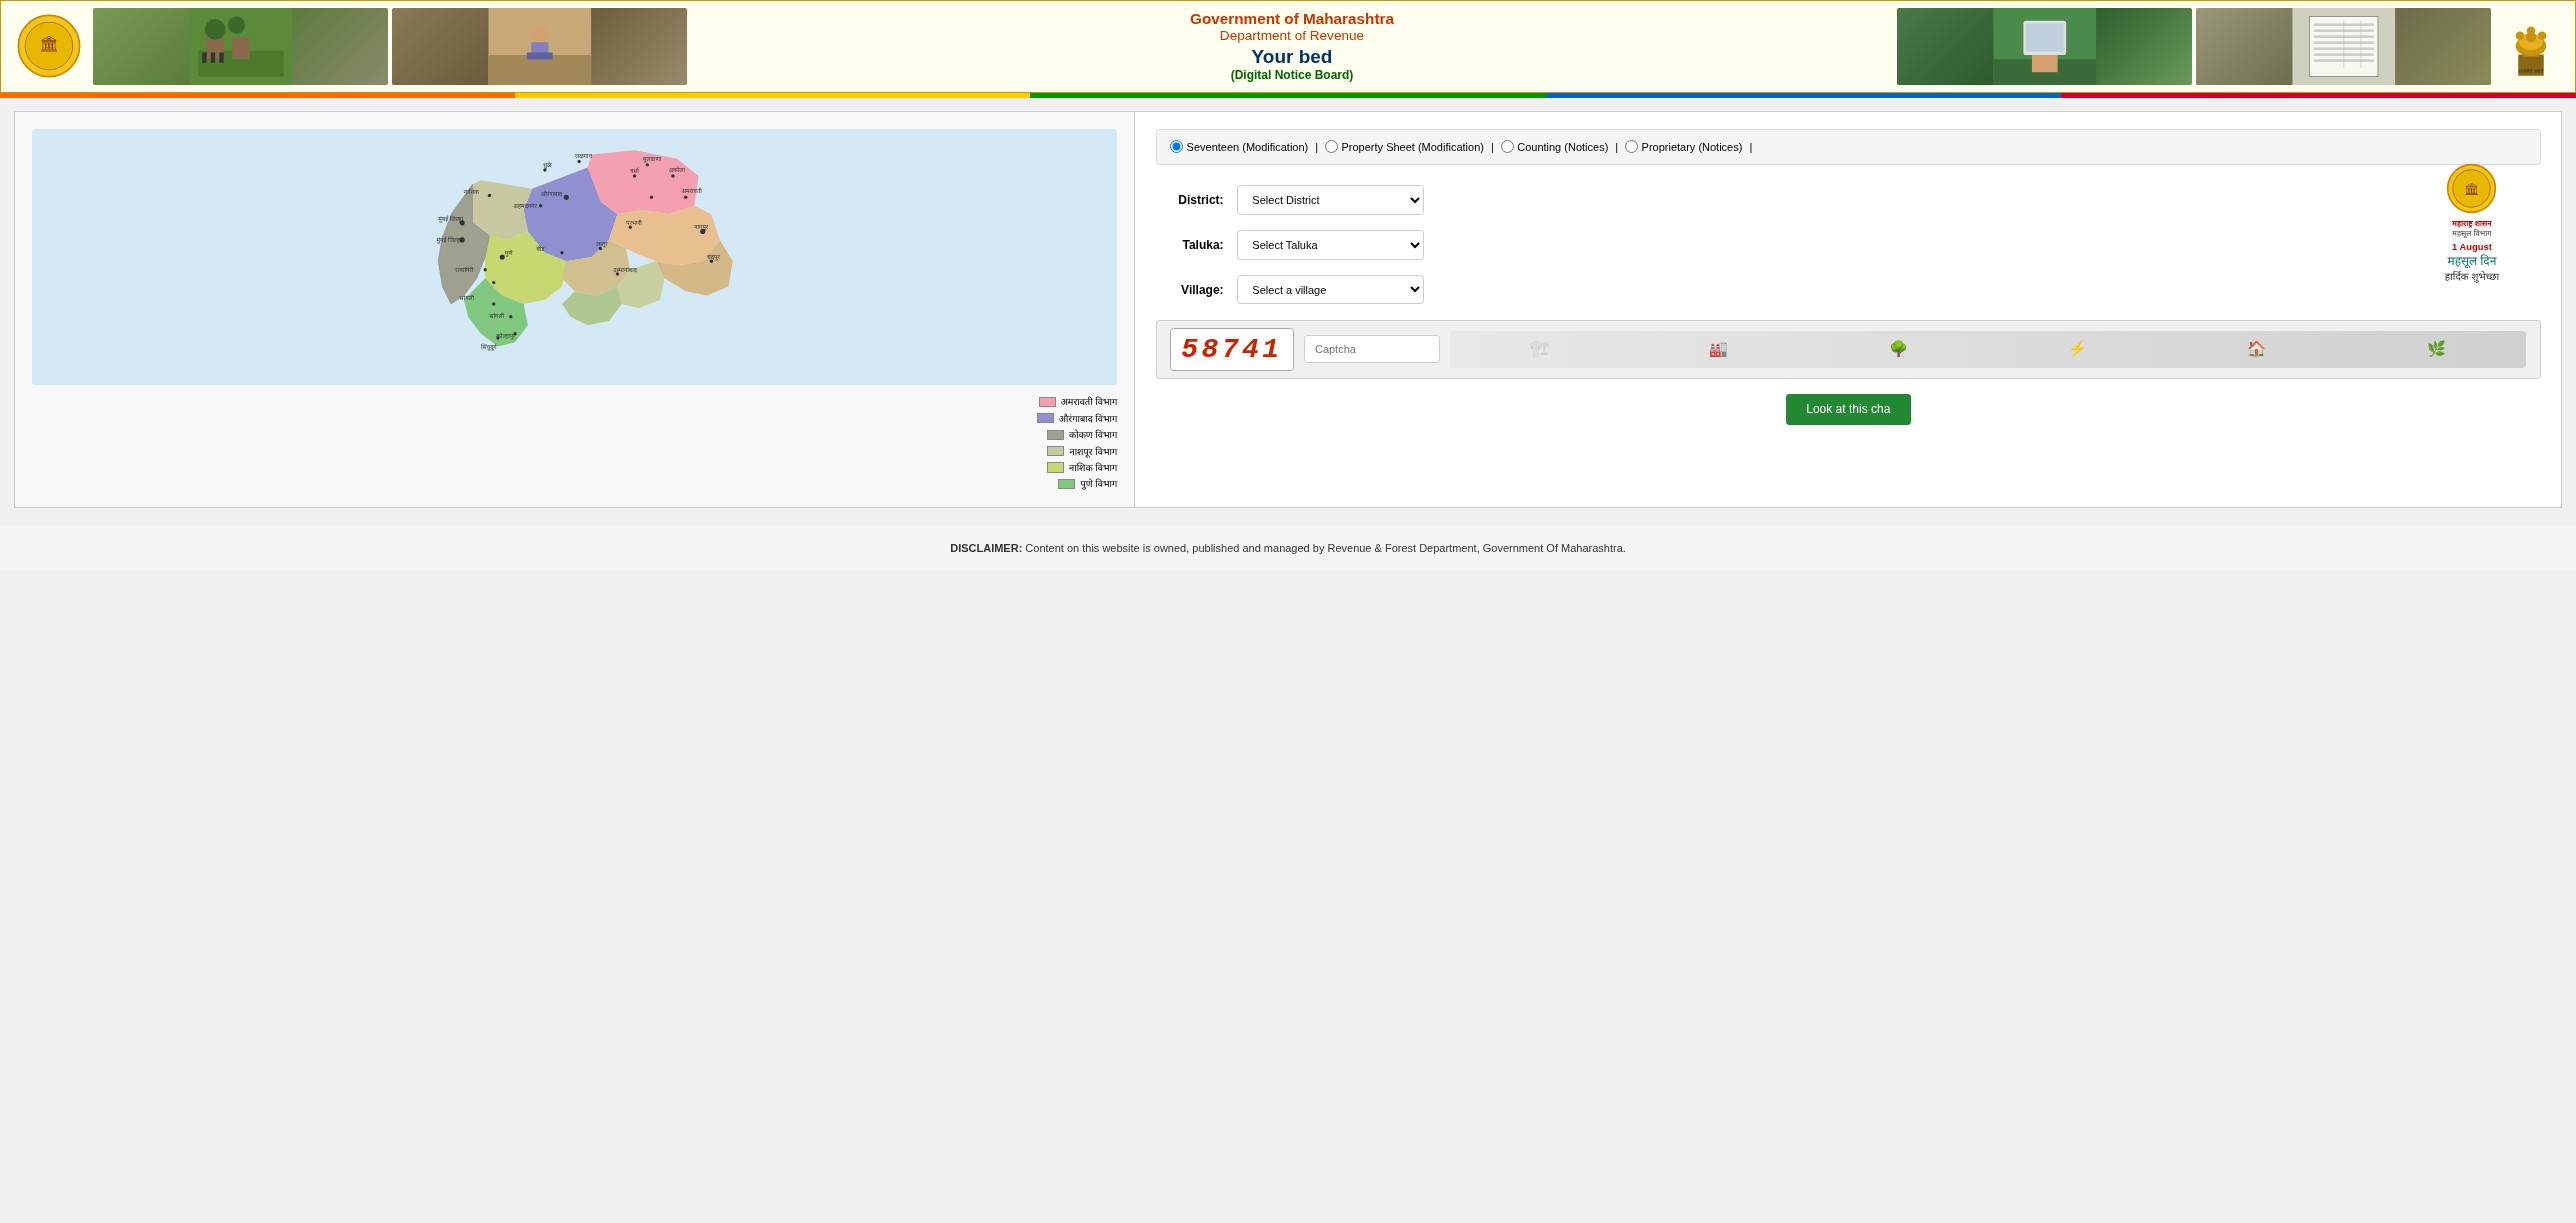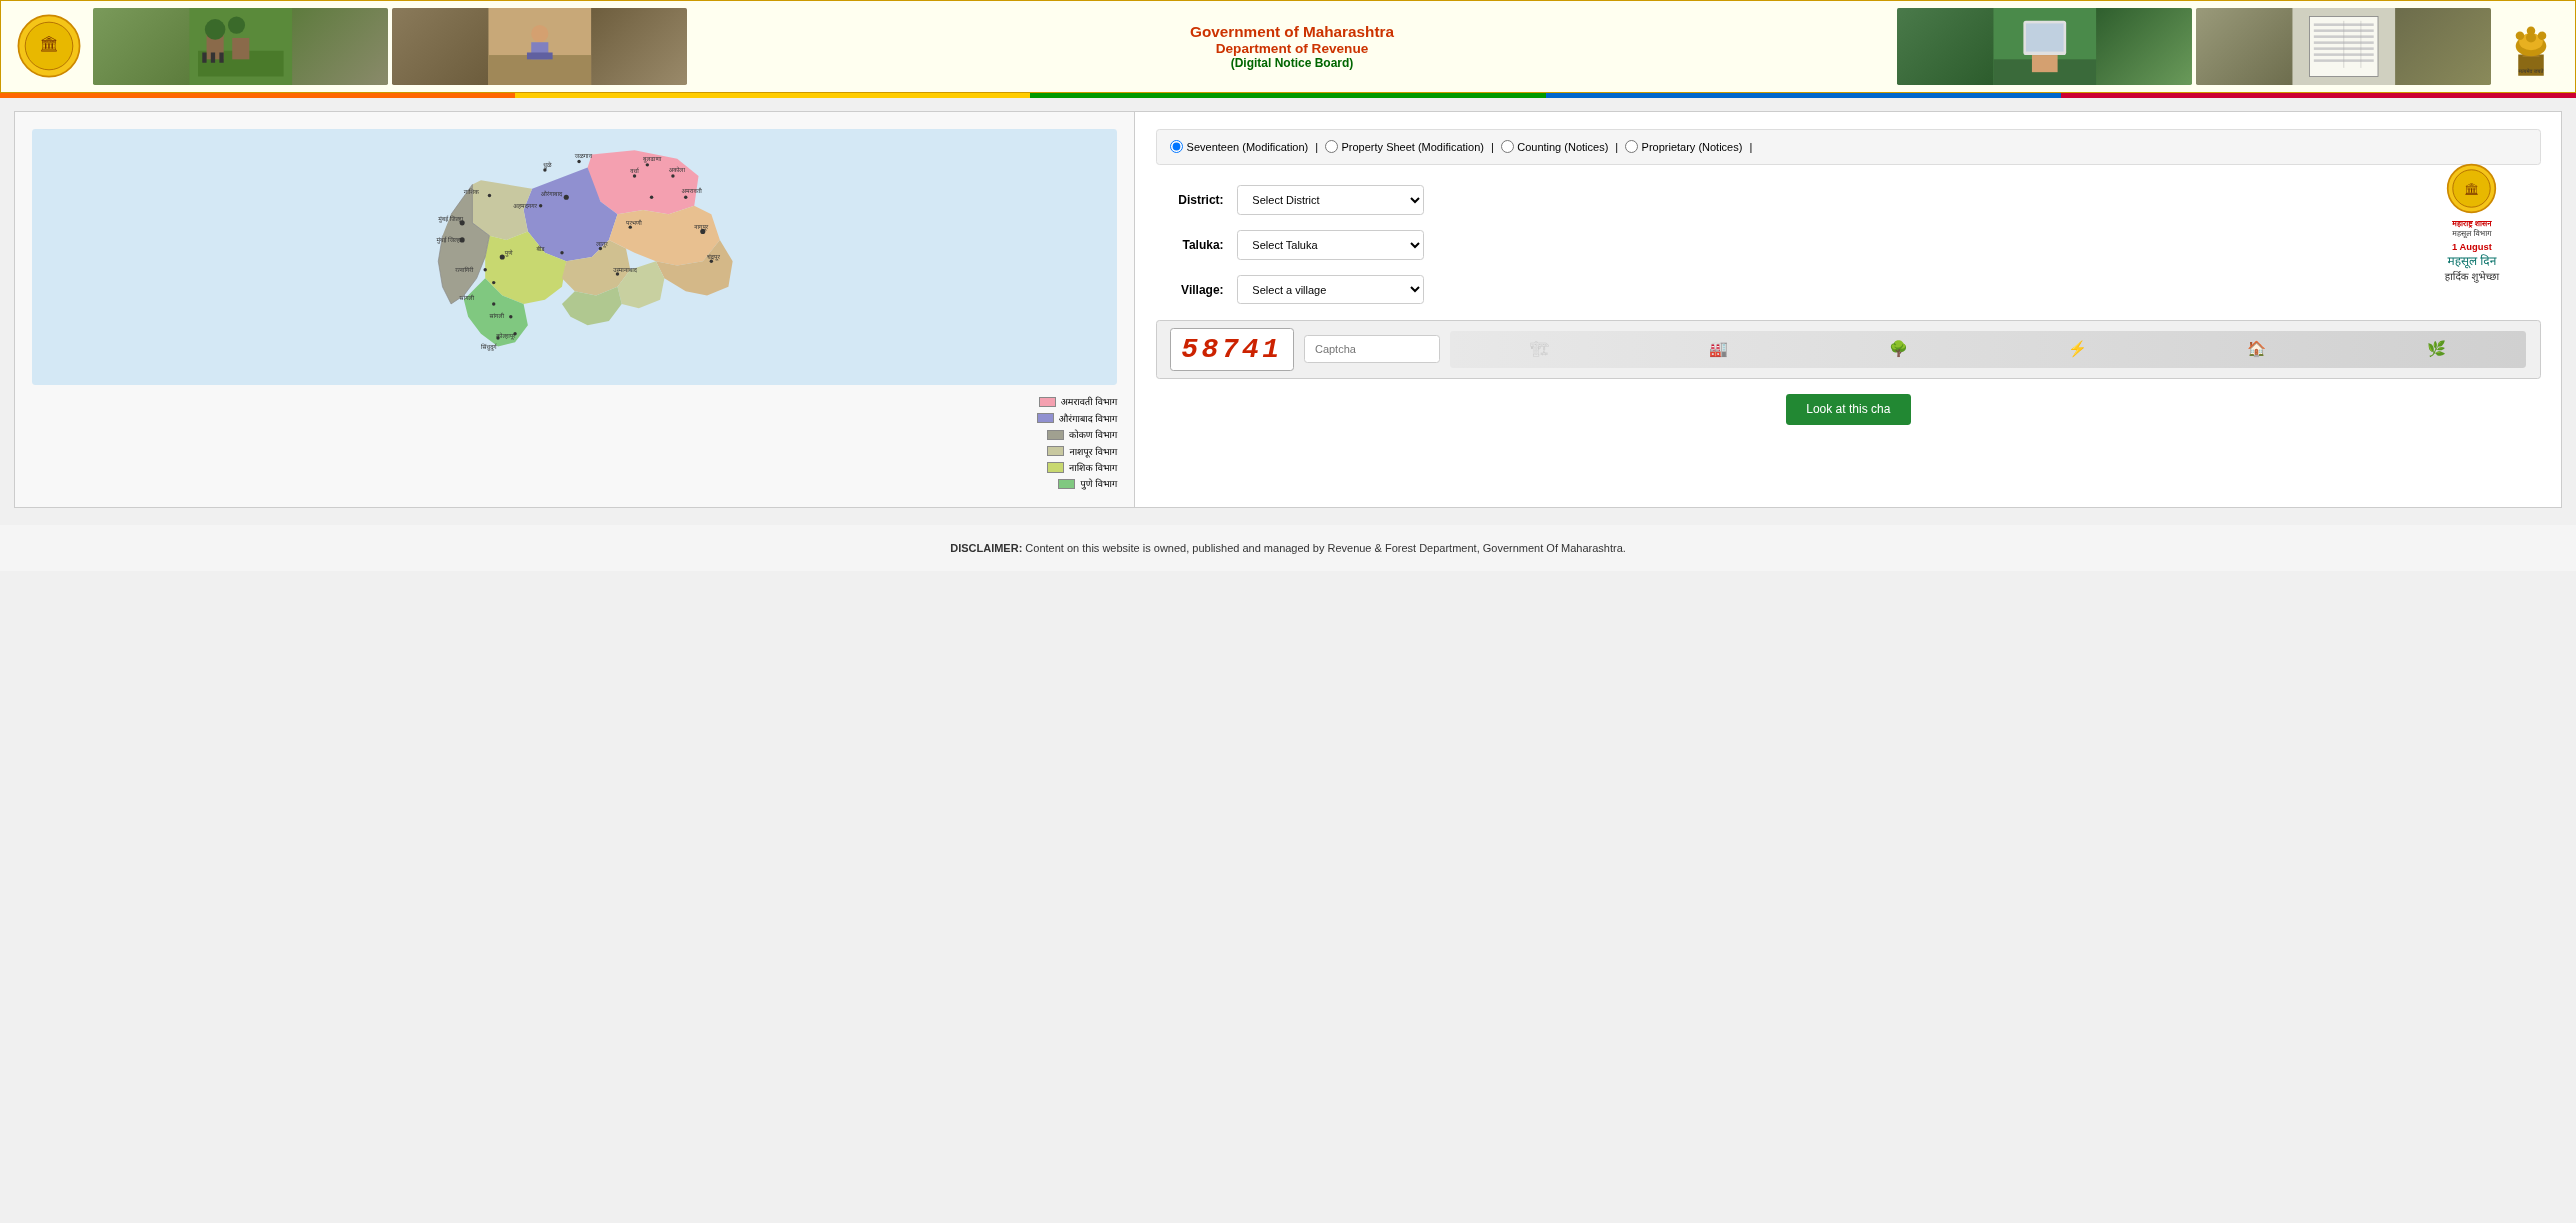--- a/index.html
+++ b/index.html
@@ -41,21 +41,21 @@
       flex: 2;
     }
     .header-title .gov-name {
       color: #cc3300;
       font-size: 15.3px;
       font-weight: bold;
     }
     .header-title .dept-name {
       color: #cc3300;
       font-size: 13.6px;
-      font-weight: bold;
+      font-weight: normal;
     }
     .header-title .app-title {
       color: #003366;
       font-size: 19px;
       font-weight: bold;
       margin-top: 3.4px;
     }
     .header-title .subtitle {
       color: #006600;
       font-size: 12px;
@@ -307,20 +307,21 @@
         <circle cx="60" cy="30" r="10" fill="#d4a070"></circle>
         <rect x="50" y="40" width="20" height="20" fill="#8080c0"></rect>
         <rect x="45" y="52" width="30" height="8" fill="#6060a0"></rect>
       </svg>
     </div>
   </div>
 
   <div class="header-title">
     <div class="gov-name">Government of Maharashtra</div>
     <div class="dept-name">Department of Revenue</div>
+    <div class="app-title">Your bed</div>
     <div class="subtitle">(Digital Notice Board)</div>
   </div>
 
   <div class="header-images">
     <div class="header-img-box img3">
       <svg width="100%" height="100%" viewBox="0 0 120 90">
         <rect width="120" height="90" fill="#4a8a4a"></rect>
         <rect x="0" y="60" width="120" height="30" fill="#3a6a3a"></rect>
 
         <rect x="35" y="15" width="50" height="40" fill="#e0e0e0" rx="3"></rect>

